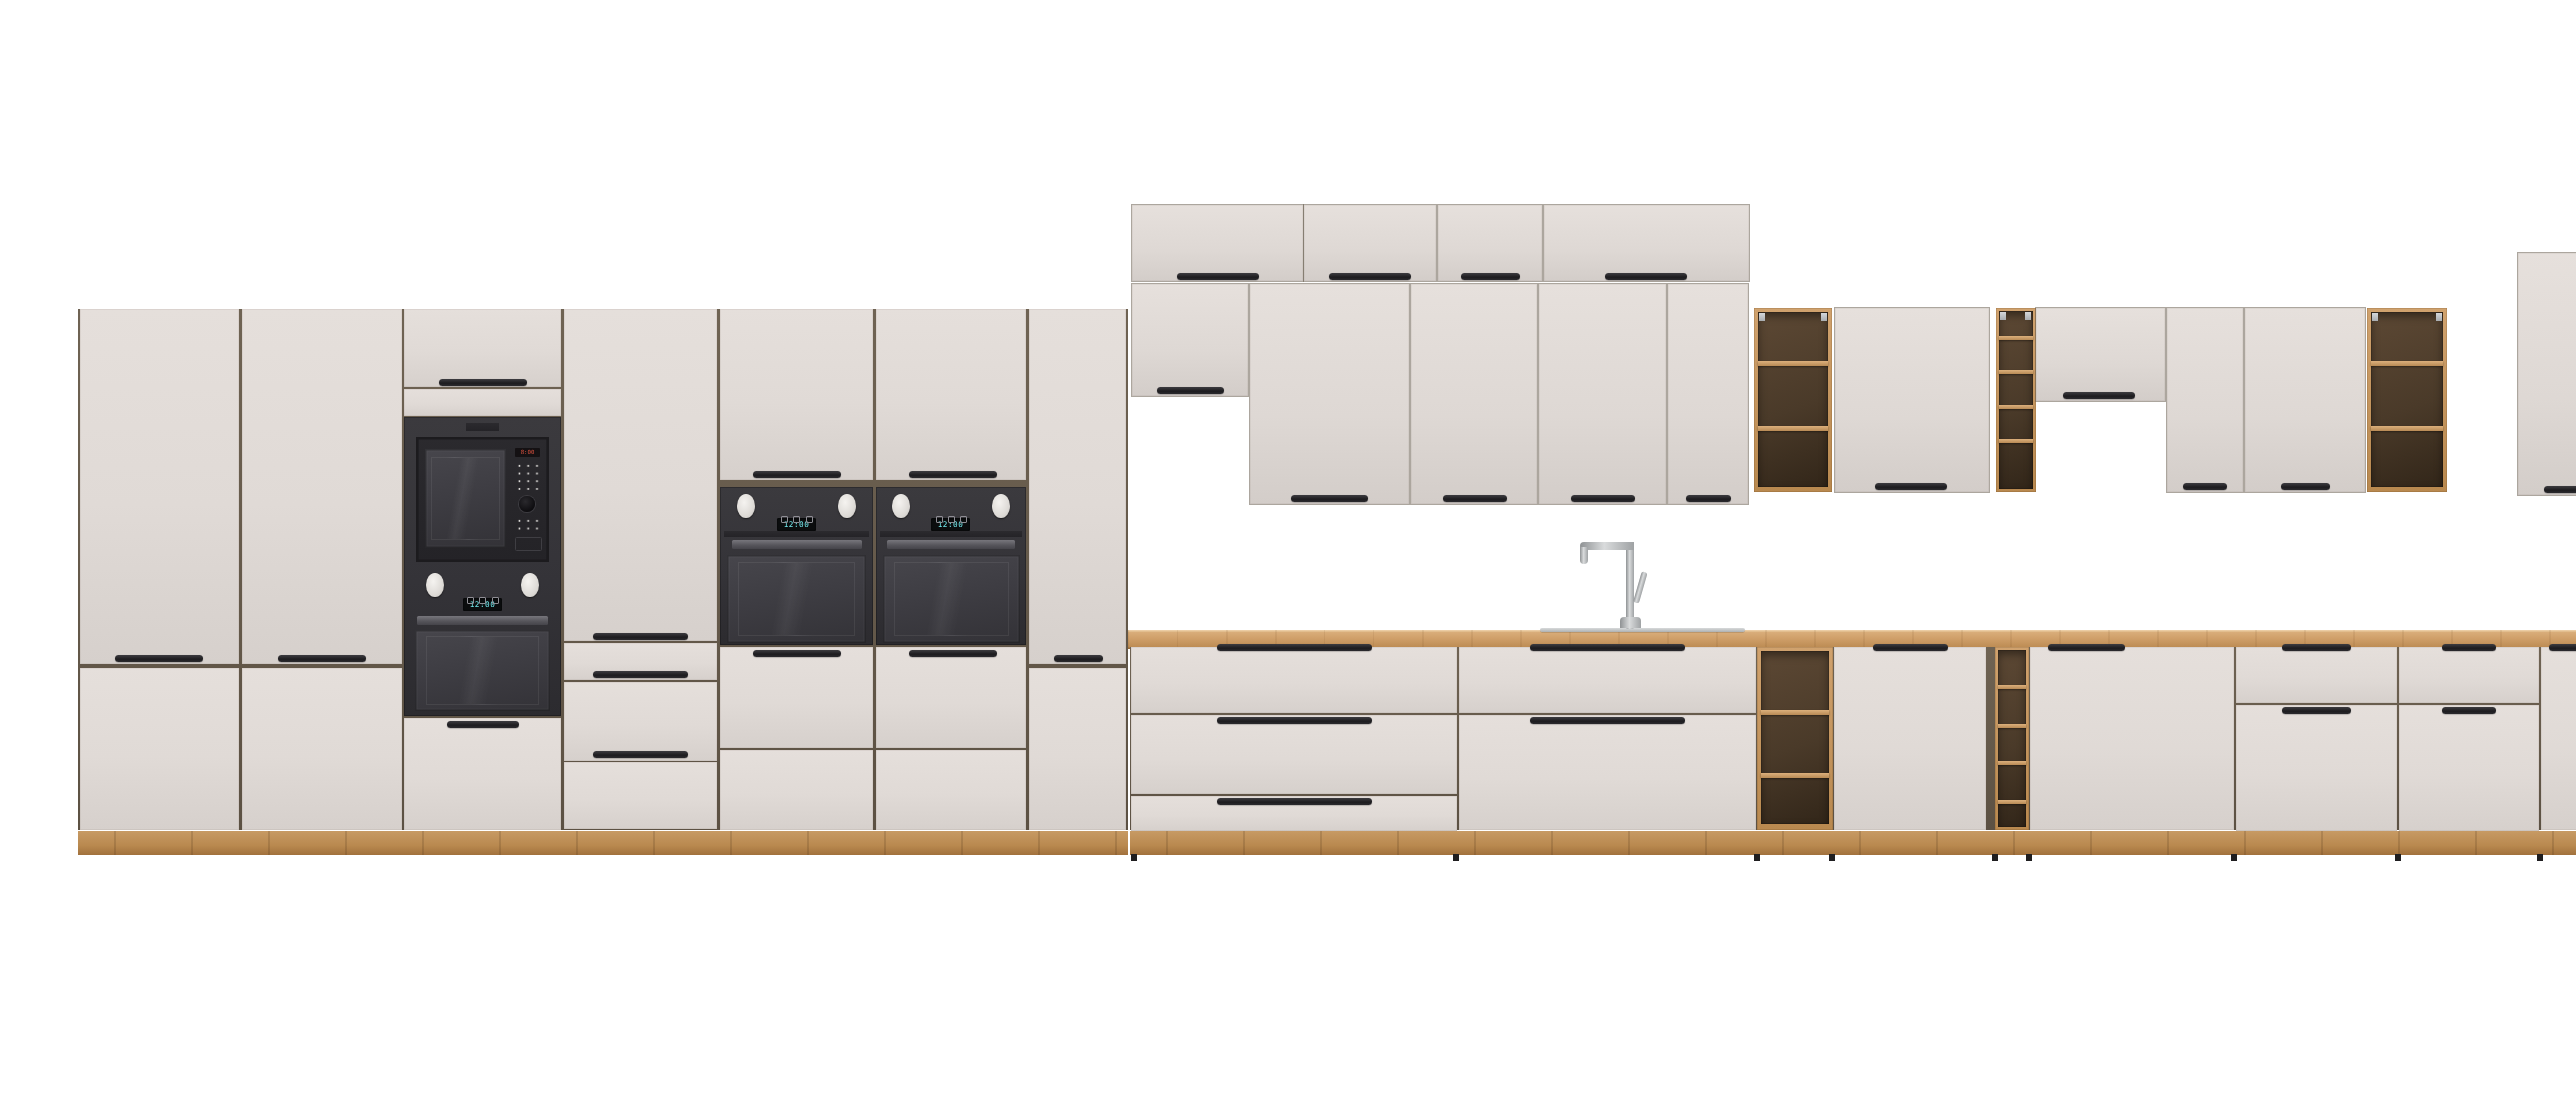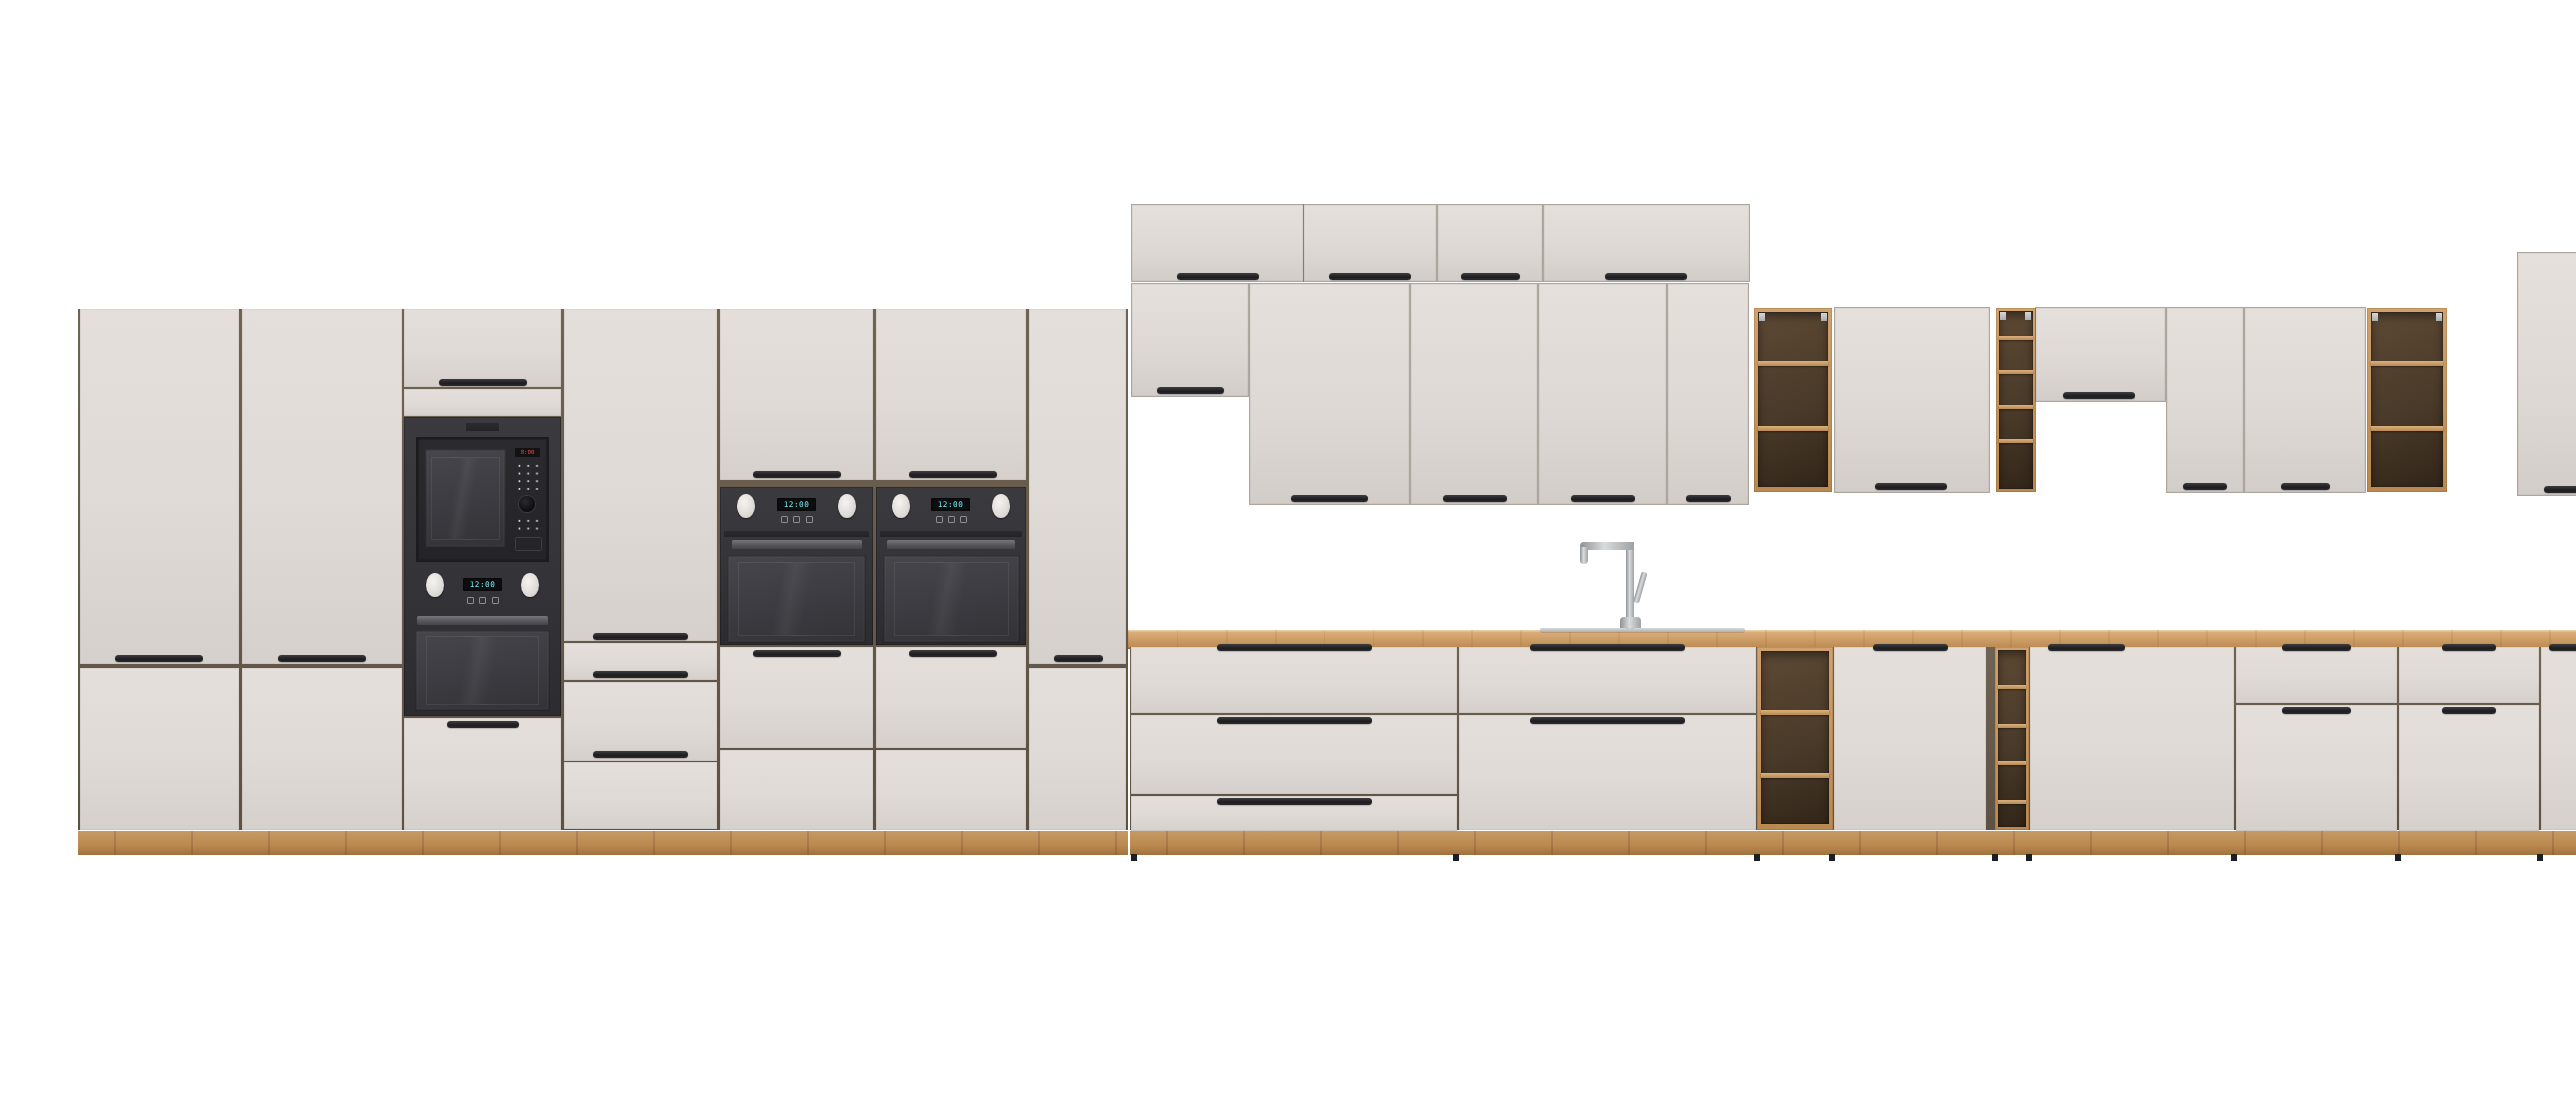--- a/index.html
+++ b/index.html
@@ -22,21 +22,21 @@
   .shelfbar{position:absolute;height:5.2px;background:linear-gradient(180deg,#dcb07c,#b88a55);box-shadow:0 1px 2.1px rgba(0,0,0,.4);}
   .wf{position:absolute;background:linear-gradient(180deg,#d0a26e,#b9894f);box-shadow:inset 0 0 0 0.5px rgba(90,60,25,.35);}
   .bracket{position:absolute;width:6.2px;height:8.2px;background:linear-gradient(180deg,#d4d7da,#a9adb1);}
   
   .appl{position:absolute;background:linear-gradient(180deg,#3b3a3e 0%,#343338 55%,#2c2b2f 100%);box-shadow:inset 0 0 0 1px rgba(0,0,0,.25);}
   .applpanel{position:absolute;background:linear-gradient(180deg,#2b2a2e,#242327);}
   .glass{position:absolute;background:linear-gradient(170deg,#47464c 0%,#3e3d43 45%,#333237 100%);box-shadow:inset 0 0 0 1.5px rgba(0,0,0,.35), inset 0 0 0 2.6px rgba(255,255,255,.04);}
   .glass:after{content:"";position:absolute;inset:8%;background:linear-gradient(100deg,transparent 35%,rgba(255,255,255,.05) 45%,transparent 58%);border:0.5px solid rgba(255,255,255,.07);}
   .ovenhandle{position:absolute;height:9.3px;border-radius:1.5px;background:linear-gradient(180deg,#77767c,#55545a 60%,#45444a);}
   .knob{position:absolute;width:17.5px;height:24px;border-radius:50%;background:radial-gradient(ellipse at 40% 35%,#f5f3f0,#dcd9d5 65%,#bcb9b5);box-shadow:0 1px 1.5px rgba(0,0,0,.5);}
-  .disp{position:absolute;background:#0b0d0e;border-radius:1.5px;color:var(--display_cyan,#71e6ea);font:7.7px "DejaVu Sans Mono",monospace;display:flex;align-items:center;justify-content:center;letter-spacing:0.5px;box-shadow:inset 0 0 2.1px rgba(0,0,0,.9);}
+  .disp{position:absolute;background:#0b0d0e;border-radius:1.5px;color:var(--display_cyan,#71e6ea);font:7.7px "DejaVu Sans Mono",monospace;display:flex;align-items:center;justify-content:center;letter-spacing:0.5px;box-shadow:inset 0 0 2.1px rgba(0,0,0,.9);margin-top:20px;}
   .dispred{position:absolute;background:#141113;border-radius:1px;color:var(--display_red,#d8503e);font:5.7px "DejaVu Sans Mono",monospace;display:flex;align-items:center;justify-content:center;}
   .dots{position:absolute;background-image:radial-gradient(circle,#e9e7e4 0.8px,transparent 1.2px);background-size:8.8px 7.7px;}
   .tbtn{position:absolute;width:4.6px;height:4.6px;border:0.5px solid #8e8d94;border-radius:1px;}
   .foot{position:absolute;width:6.2px;height:6.7px;background:#1f1e20;}
   .faucet{position:absolute;background:linear-gradient(90deg,#8f9294,#d9dbdc 45%,#9fa2a4);}
 </style>
 </head>
 <body>
 
 <div class="scene">

